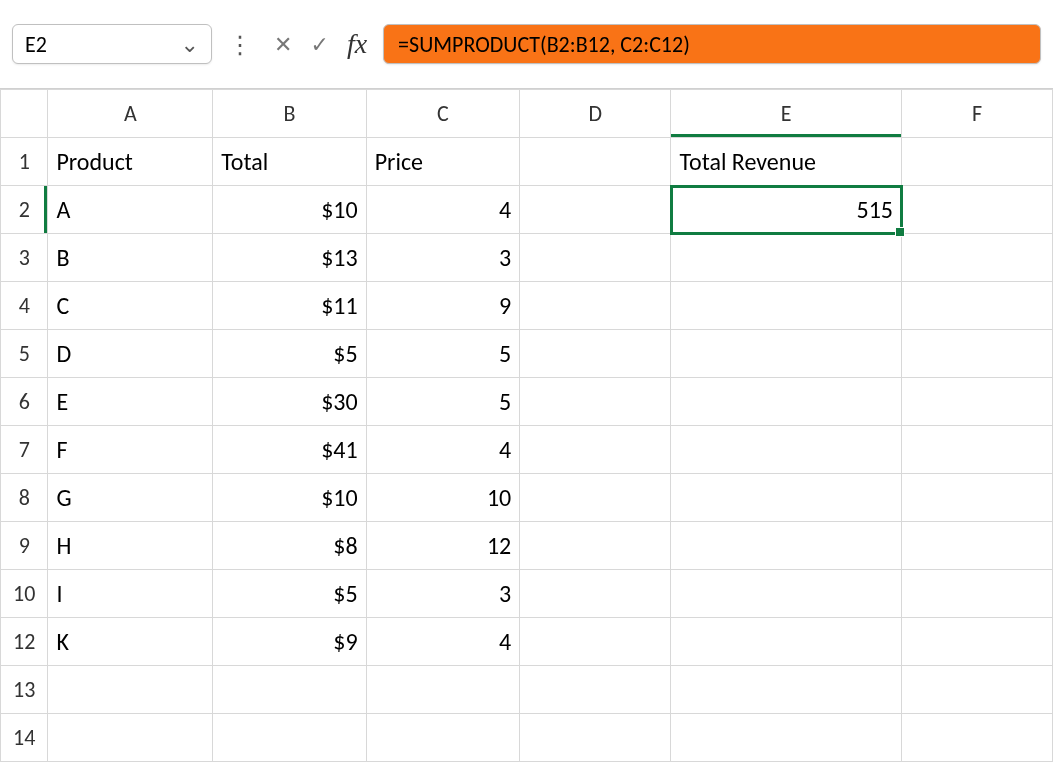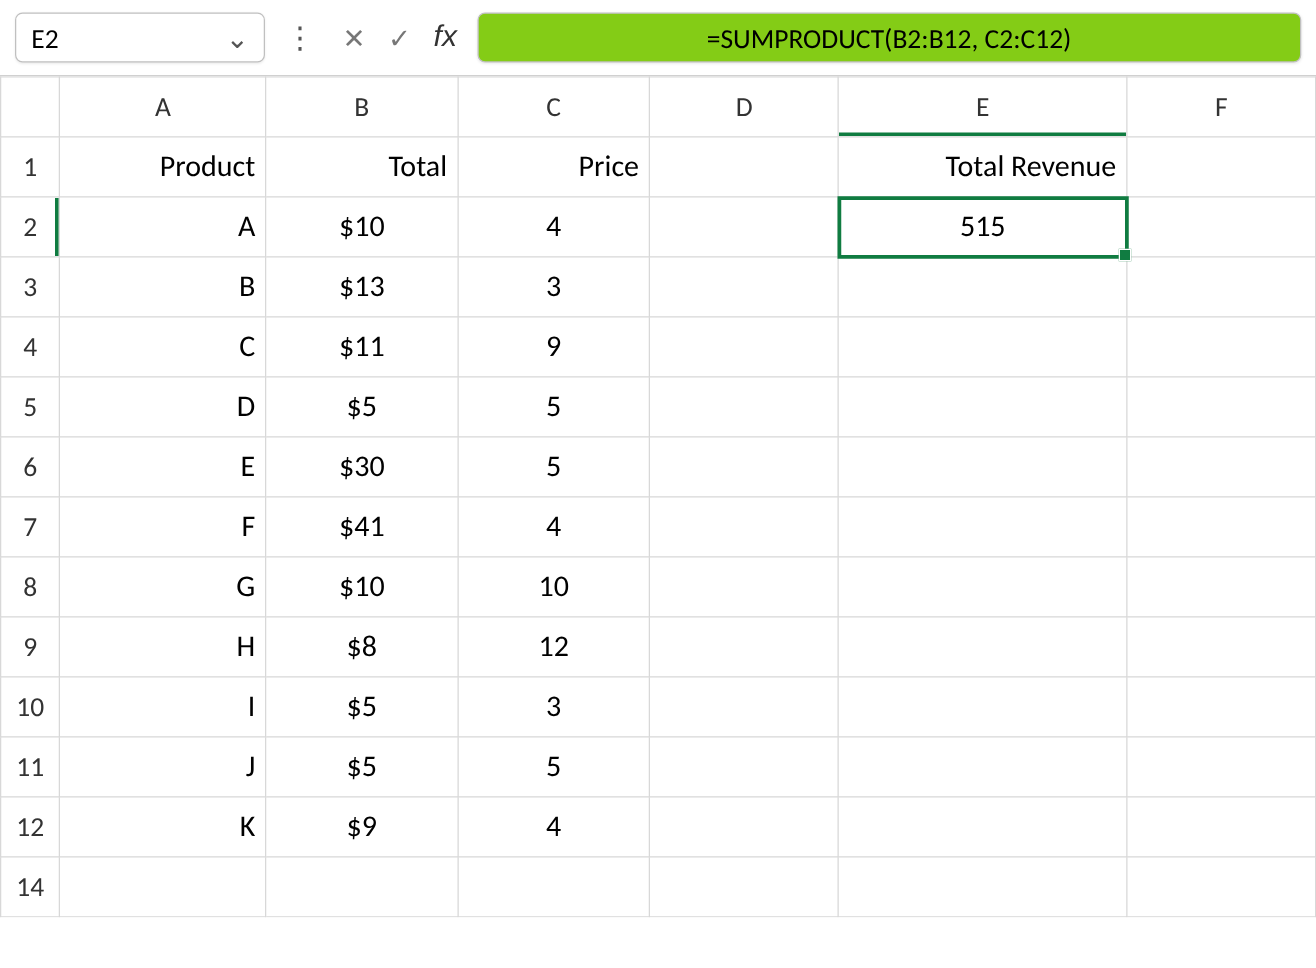--- a/index.html
+++ b/index.html
@@ -11,21 +11,21 @@
       font-family: Calibri, 'Segoe UI', Arial, sans-serif;
       background: #ffffff;
       font-size: 22px;
       color: #000000;
     }
     
     
     .formula-bar-area {
       display: flex;
       align-items: center;
-      padding: 10px 12px;
+      padding: 24px 12px;
       background: #ffffff;
       gap: 10px;
       border-bottom: 1px solid #d0d0d0;
     }
     .name-box {
       width: 200px;
       height: 40px;
       border: 1px solid #c0c0c0;
       border-radius: 6px;
       display: flex;
@@ -48,36 +48,35 @@
     .formula-icons {
       display: inline-flex;
       align-items: center;
       gap: 18px;
       color: #777;
       font-size: 22px;
       padding: 0 6px;
     }
     .fx-label {
       font-style: italic;
-      font-family: Liberation Sans, sans-serif;
-      font-size: 24px;
+      font-family: Liberation Serif, serif;
+      font-size: 28px;
       color: #333;
     }
     .formula-input {
       flex: 1;
       height: 40px;
       border: 1px solid #c0c0c0;
       border-radius: 6px;
       padding: 0 14px;
       box-shadow: 0 1px 2px rgba(0,0,0,0.08);
       font-size: 22px;
       display: flex;
       align-items: center;
-      background: #84cc16;
-      justify-content: center;
+      background: #f97316;
     }
     
     
     .sheet-wrap {
       overflow: auto;
     }
     table.sheet {
       border-collapse: collapse;
       table-layout: fixed;
     }
@@ -116,22 +115,22 @@
     }
     
     .col-A { width: 170px; }
     .col-B { width: 160px; }
     .col-C { width: 160px; }
     .col-D { width: 160px; }
     .col-E { width: 240px; }
     .col-F { width: 160px; }
     
     .bold { font-weight: 700; }
-    .align-right { text-align: center; }
-    .align-left { text-align: right; }
+    .align-right { text-align: right; }
+    .align-left { text-align: left; }
     
     
     td.active-cell {
       position: relative;
       outline: 3px solid #107c41;
       outline-offset: -2px;
       z-index: 2;
     }
     td.active-cell::after {
       content: '';
@@ -268,33 +267,33 @@
         <tr>
           <th class="row-header">10</th>
           <td class="col-A align-left">I</td>
           <td class="col-B align-right">$5</td>
           <td class="col-C align-right">3</td>
           <td class="col-D "></td>
           <td class="col-E "></td>
           <td class="col-F "></td>
         </tr>
         <tr>
-          <th class="row-header">11</th>
-          <td class="col-A align-left">J</td>
-          <td class="col-B align-right">$5</td>
-          <td class="col-C align-right">5</td>
-          <td class="col-D "></td>
-          <td class="col-E "></td>
-          <td class="col-F "></td>
-        </tr>
-        <tr>
           <th class="row-header">12</th>
           <td class="col-A align-left">K</td>
           <td class="col-B align-right">$9</td>
           <td class="col-C align-right">4</td>
+          <td class="col-D "></td>
+          <td class="col-E "></td>
+          <td class="col-F "></td>
+        </tr>
+        <tr>
+          <th class="row-header">13</th>
+          <td class="col-A "></td>
+          <td class="col-B "></td>
+          <td class="col-C "></td>
           <td class="col-D "></td>
           <td class="col-E "></td>
           <td class="col-F "></td>
         </tr>
         <tr>
           <th class="row-header">14</th>
           <td class="col-A "></td>
           <td class="col-B "></td>
           <td class="col-C "></td>
           <td class="col-D "></td>

